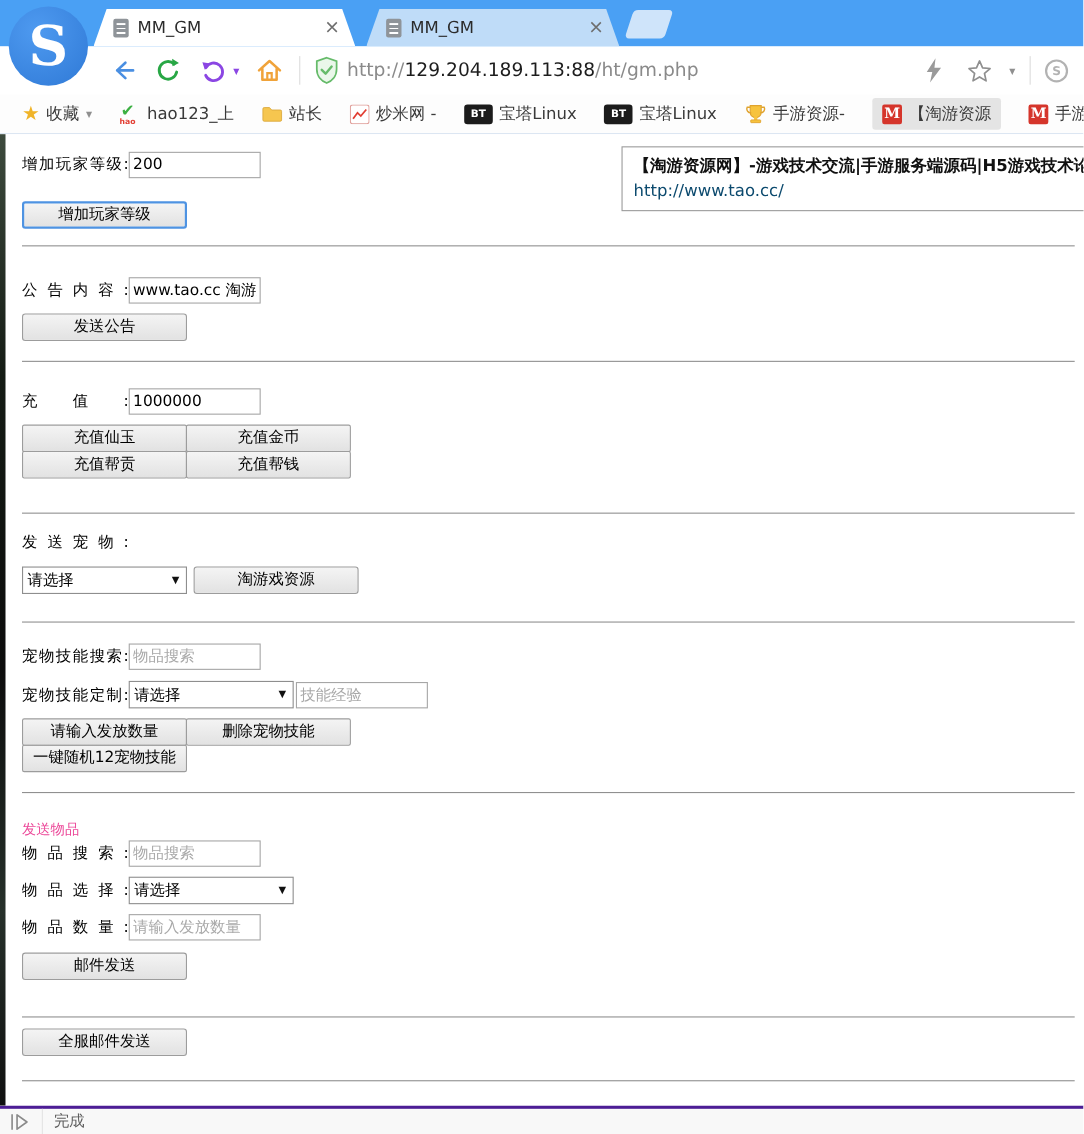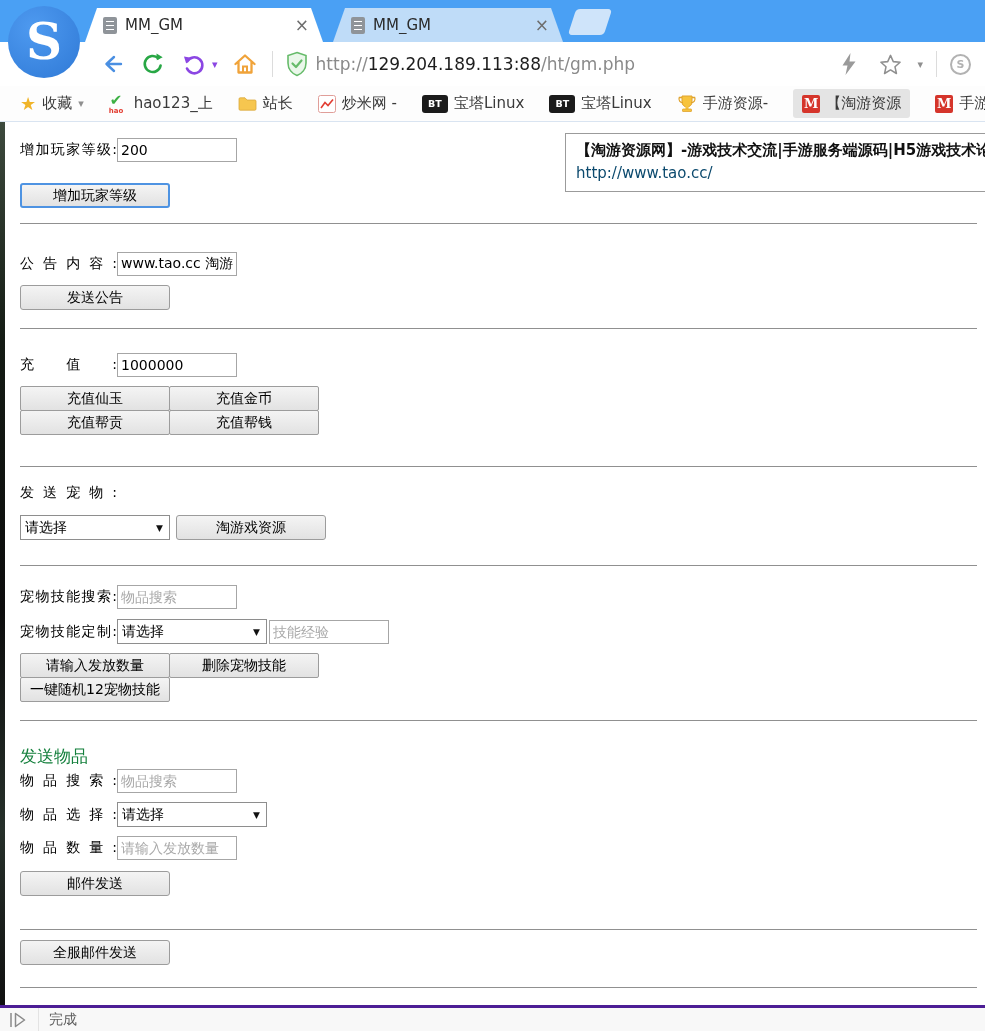--- a/index.html
+++ b/index.html
@@ -108,21 +108,21 @@
     display:inline-block; width:150px; height:25px; vertical-align:top;
     background:linear-gradient(#f4f4f4,#e2e2e2); border:1px solid #9c9c9c; border-radius:3px;
     font:14px/23px "DejaVu Sans","Liberation Sans",sans-serif; color:#000; text-align:center;
   }
   .btn.focused { border:2px solid #4e93e2; line-height:21px; }
   .btn-grid { width:304px; font-size:0; }
   .btn-grid .btn { border-radius:2px; }
   .btn-grid .btn.col2 { margin-left:-1px; }
   .btn-grid .btn.row2 { margin-top:-1px; }
   hr.sep { border:none; border-top:1px solid #909090; margin-right:0; }
-  .items-heading { font-size:17px; color:#15803d; }
+  .items-heading { font-size:13px; color:#ec4899; }
 
   
   .tooltip {
     position:absolute; left:565px; top:133px; right:-2px; z-index:20;
     background:#fff; border:1px solid #9b9b9b; padding:7px 10px 9px;
     overflow:hidden;
   }
   .tooltip .tt-title { font-size:15px; font-weight:700; color:#111; white-space:nowrap; }
   .tooltip .tt-url   { font-size:15px; color:#0c4a6e; margin-top:4px; white-space:nowrap; }
 

